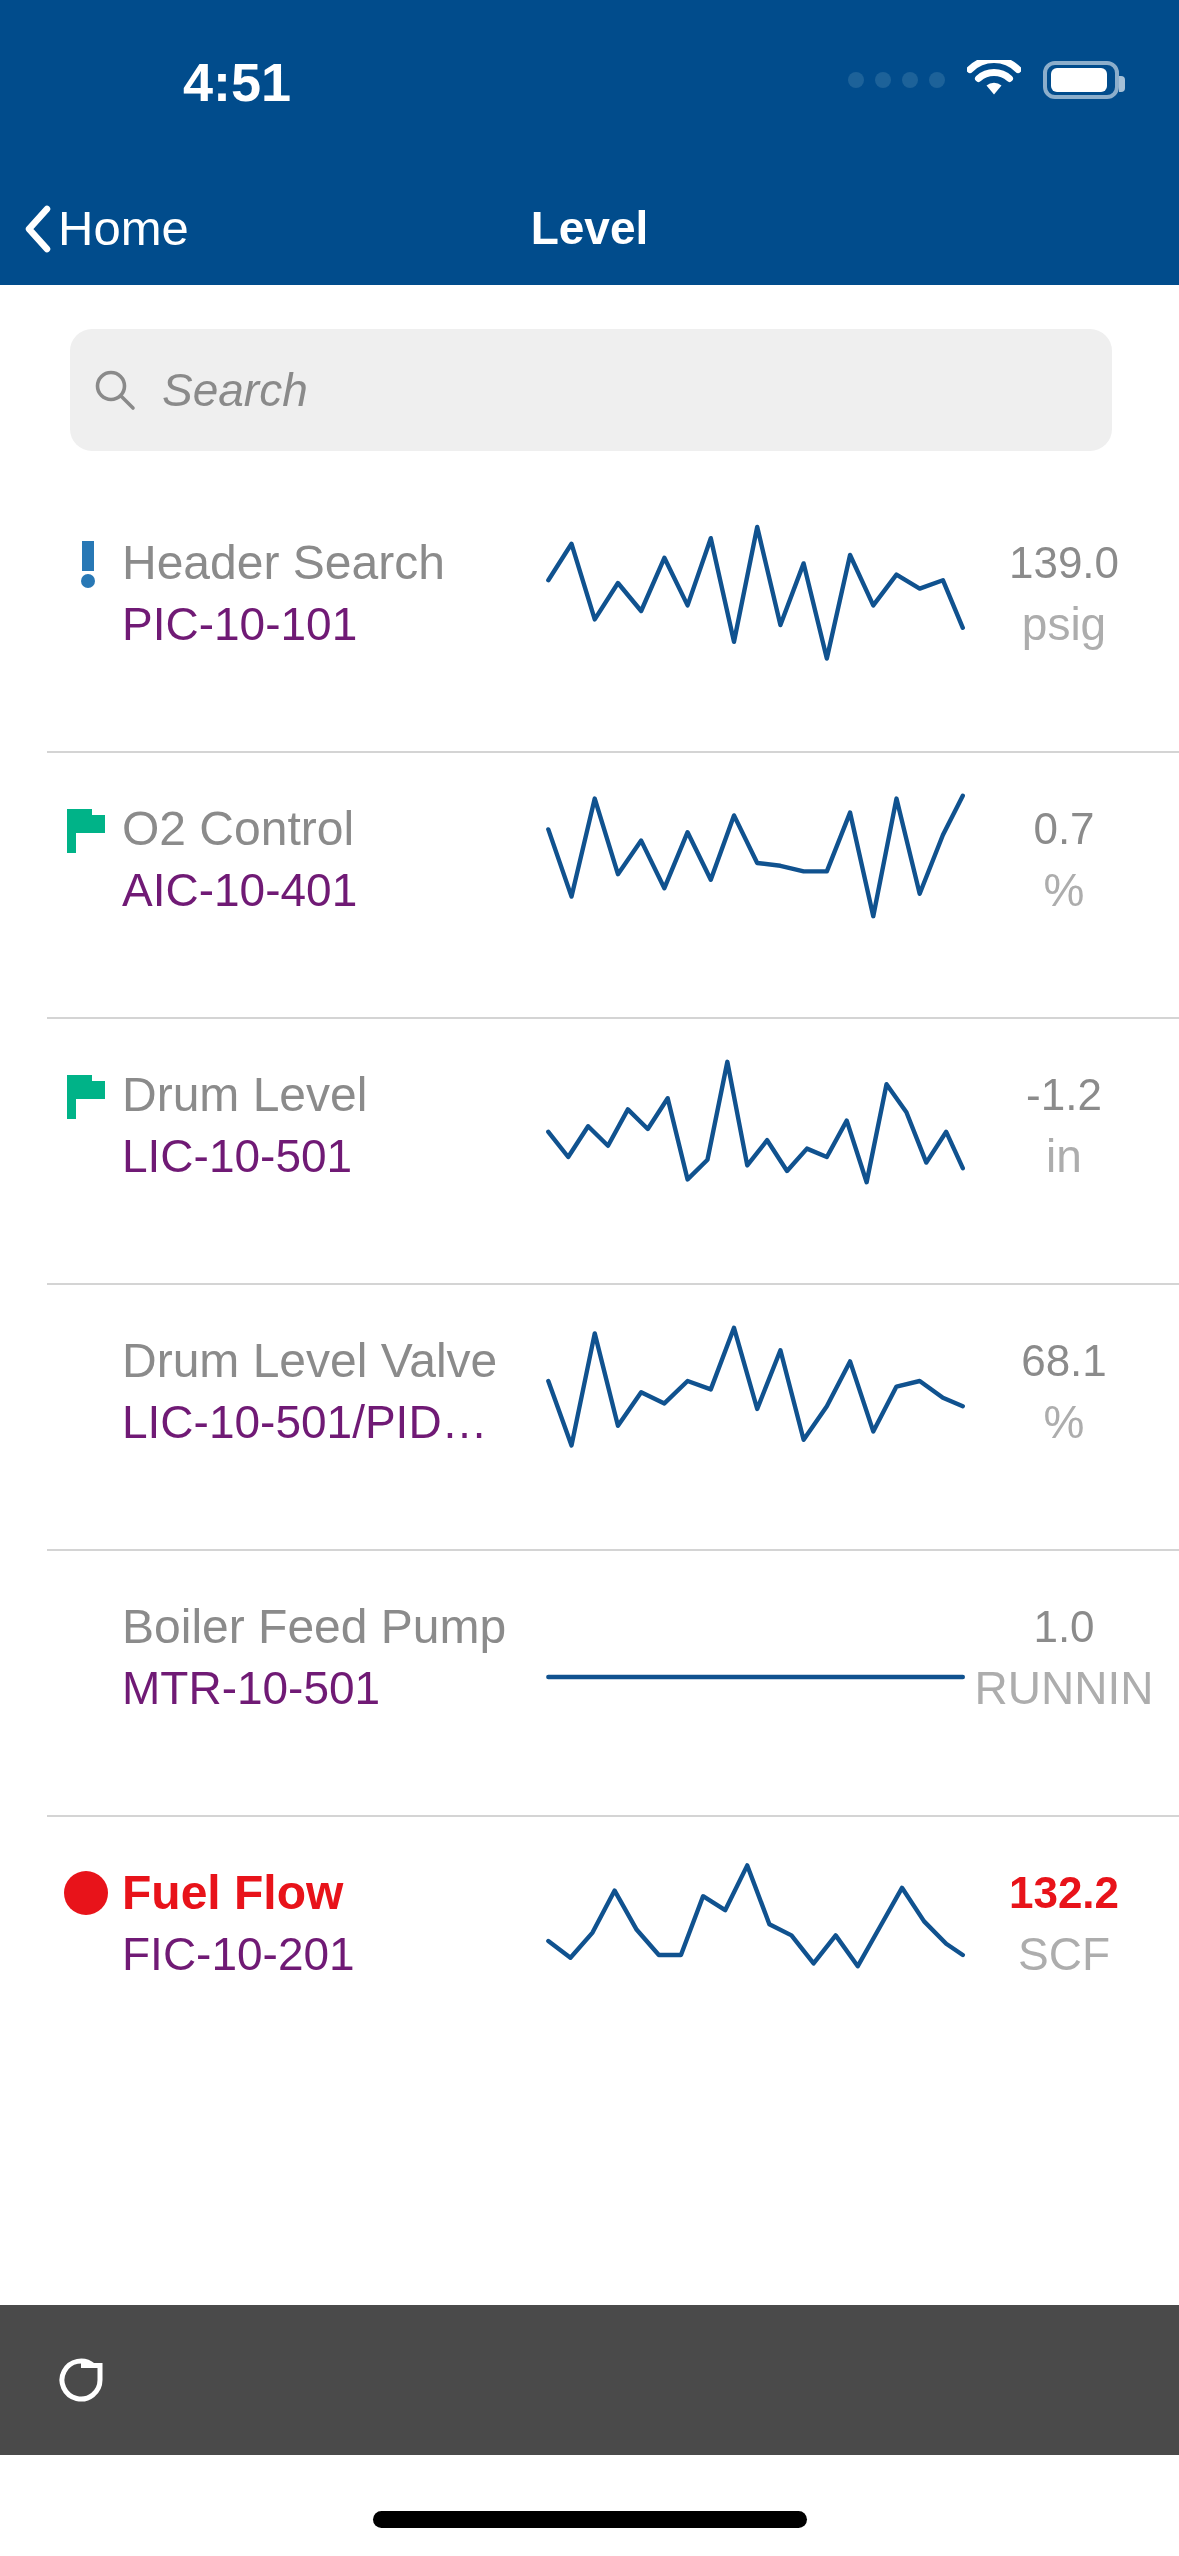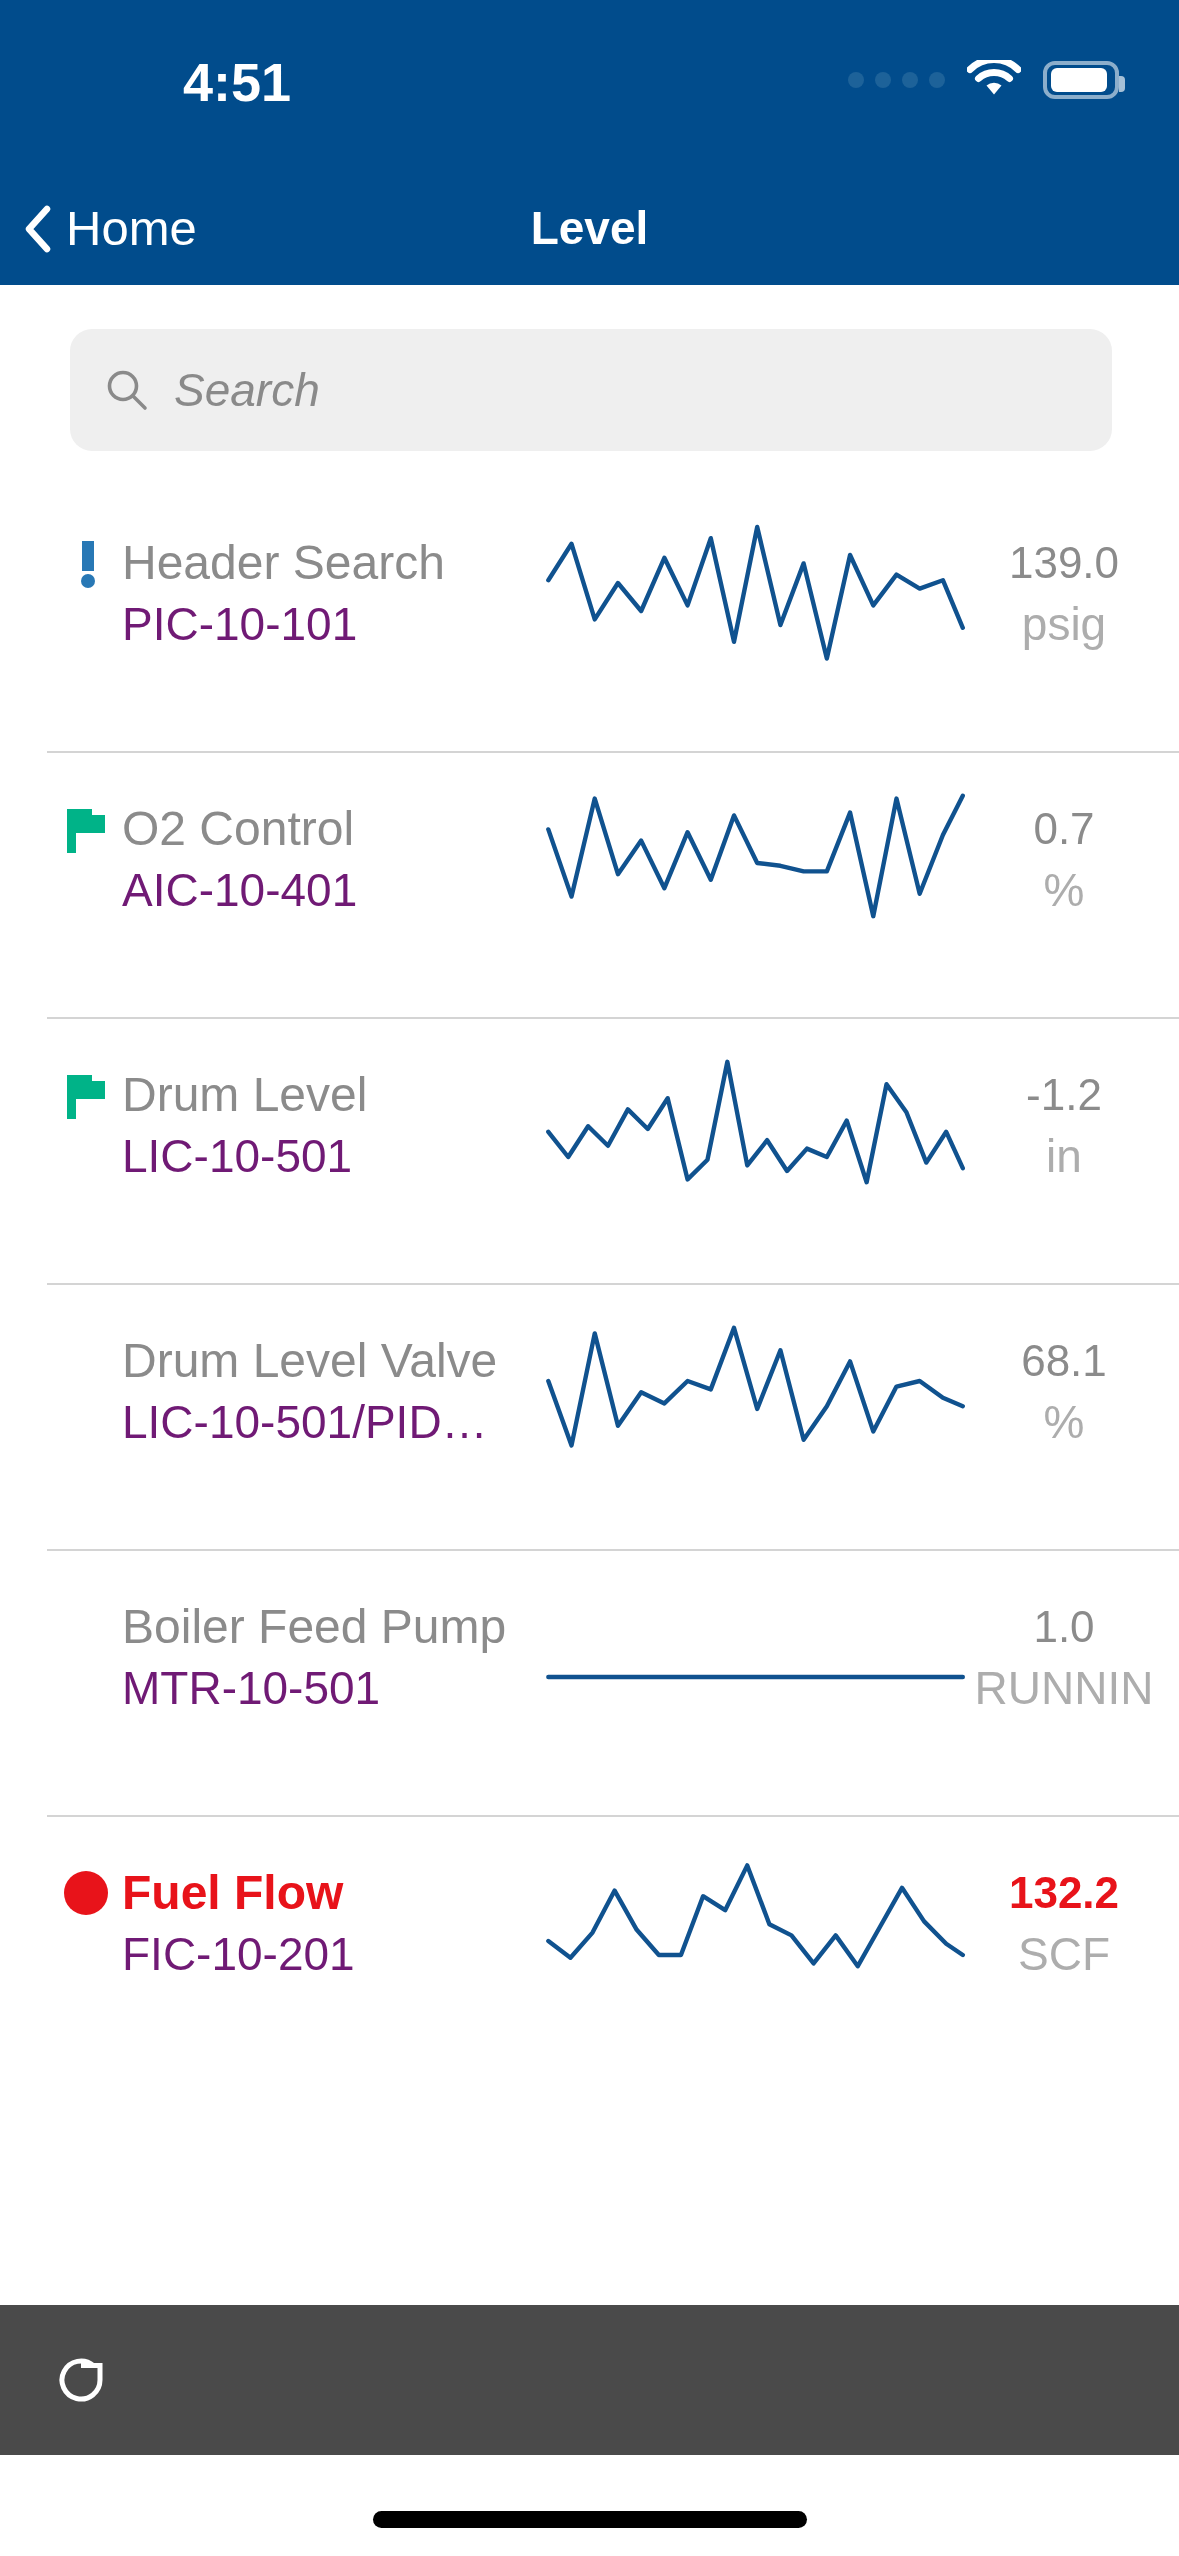--- a/index.html
+++ b/index.html
@@ -79,21 +79,21 @@
     height: 113px;
     background: var(--brand);
     position: relative;
   }
   .nav-back {
     position: absolute;
     left: 22px; top: 0;
     height: 113px;
     display: flex;
     align-items: center;
-    gap: 14px;
+    gap: 6px;
     cursor: pointer;
   }
   .chev {
     width: 30px; height: 48px;
     display: block;
   }
   .nav-back-label {
     color: #ffffff;
     font-size: 49px;
     font-weight: 400;
@@ -114,21 +114,21 @@
   .search-wrap {
     padding: 44px 67px 34px 70px;
     background: #ffffff;
   }
   .search-box {
     height: 122px;
     background: #efefef;
     border-radius: 22px;
     display: flex;
     align-items: center;
-    padding-left: 34px;
+    padding-left: 22px;
     box-sizing: border-box;
     cursor: text;
   }
   .search-ic { width: 46px; height: 46px; display:block; flex: none; }
   .search-ph {
     margin-left: 24px;
     color: #8a8a8a;
     font-size: 46px;
     font-style: italic;
     font-weight: 400;

